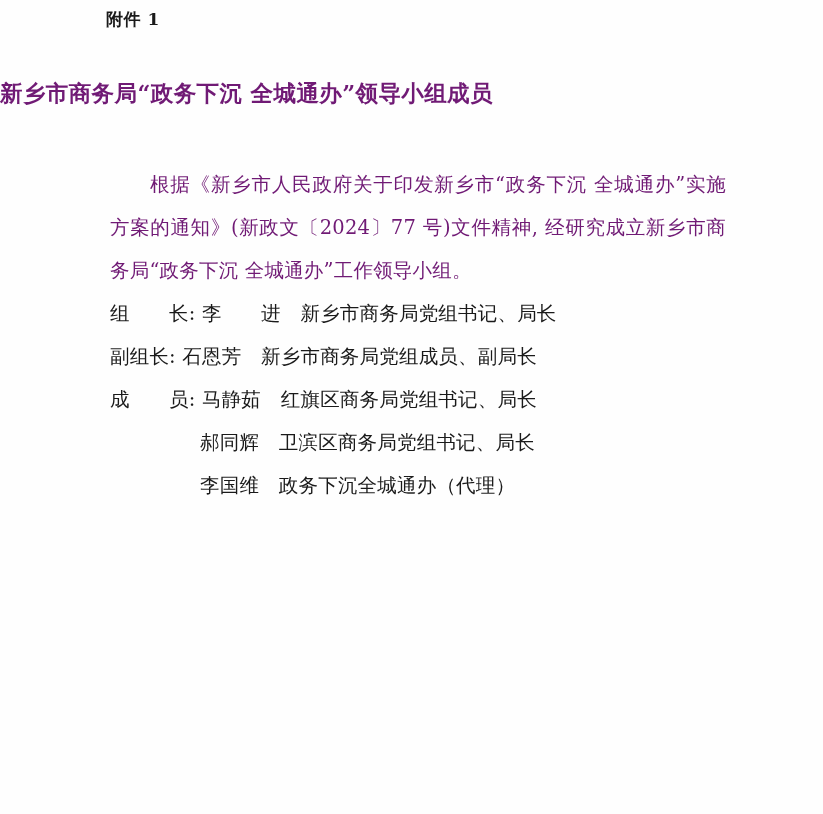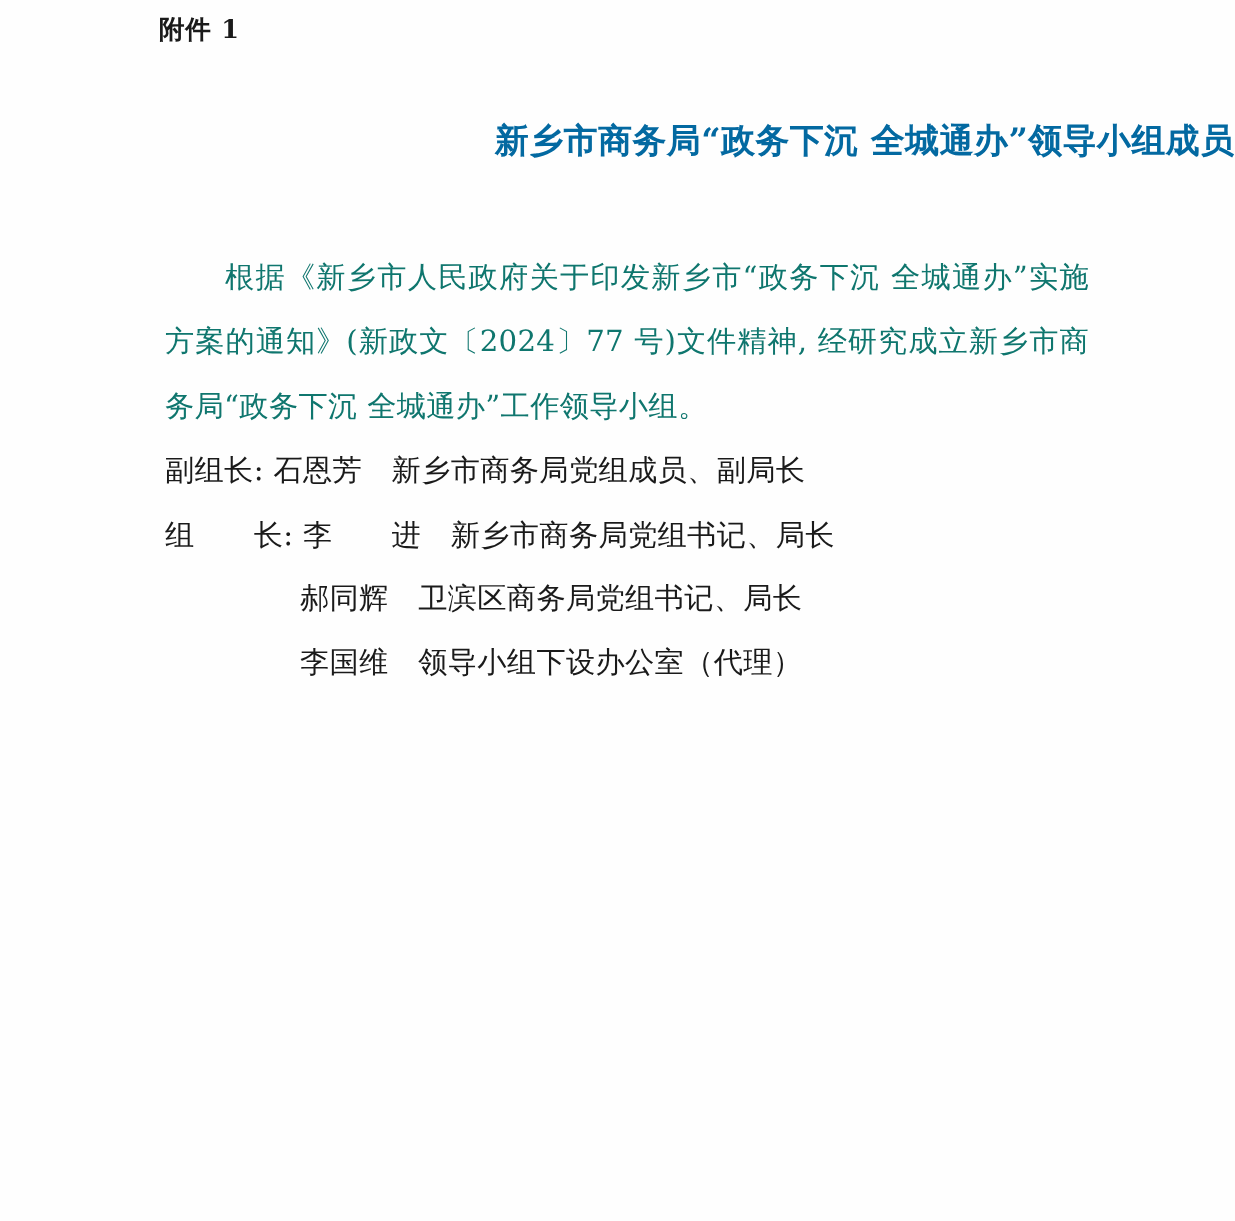--- a/index.html
+++ b/index.html
@@ -29,78 +29,78 @@
     font-size: 17px;
     font-weight: 700;
     letter-spacing: 0.5px;
     font-family: "DejaVu Serif", "Liberation Serif", serif;
   }
   .doc-title {
     position: absolute;
     left: 0;
     right: 0;
     top: 78px;
-    text-align: right;
+    text-align: left;
     font-size: 22.5px;
     font-weight: 700;
     letter-spacing: 0.4px;
     font-family: "DejaVu Serif", "Liberation Serif", serif;
-    color: #0369a1;
+    color: #701a75;
   }
   .body-block {
     position: absolute;
     left: 110px;
     top: 163px;
     width: 616px;
   }
   .para {
     font-size: 19.5px;
     line-height: 43px;
     text-align: justify;
     text-justify: inter-ideograph;
     letter-spacing: 0.2px;
-    color: #0f766e;
+    color: #701a75;
     margin: 0;
   }
   .para.indent {
     text-indent: 40px;
   }
   .roster {
     margin-top: 0;
   }
   .roster-line {
     font-size: 19.5px;
     line-height: 43px;
     letter-spacing: 0.2px;
     color: #1a1a1a;
     white-space: pre;
   }
   .roster-line.sub {
     padding-left: 90px;
-    font-family: Liberation Serif, serif;
   }
   .tail {
     margin-top: 0;
   }
 </style>
 </head>
 <body>
 
 <div class="page">
 
   <div class="attachment-label">附件 1</div>
 
   <div class="doc-title">新乡市商务局“政务下沉 全城通办”领导小组成员</div>
 
   <div class="body-block">
 
     <p class="para indent">根据《新乡市人民政府关于印发新乡市“政务下沉 全城通办”实施方案的通知》(新政文〔2024〕77 号)文件精神, 经研究成立新乡市商务局“政务下沉 全城通办”工作领导小组。</p>
 
     <div class="roster">
+      <div class="roster-line">组　　长: 李　　进　新乡市商务局党组书记、局长</div>
       <div class="roster-line">副组长: 石恩芳　新乡市商务局党组成员、副局长</div>
-      <div class="roster-line">组　　长: 李　　进　新乡市商务局党组书记、局长</div>
+      <div class="roster-line">成　　员: 马静茹　红旗区商务局党组书记、局长</div>
       <div class="roster-line sub">郝同辉　卫滨区商务局党组书记、局长</div>
-      <div class="roster-line sub">李国维　领导小组下设办公室（代理）</div>
+      <div class="roster-line sub">李国维　政务下沉全城通办（代理）</div>
     </div>
 
 
   </div>
 </div>
 
 </body></html>

